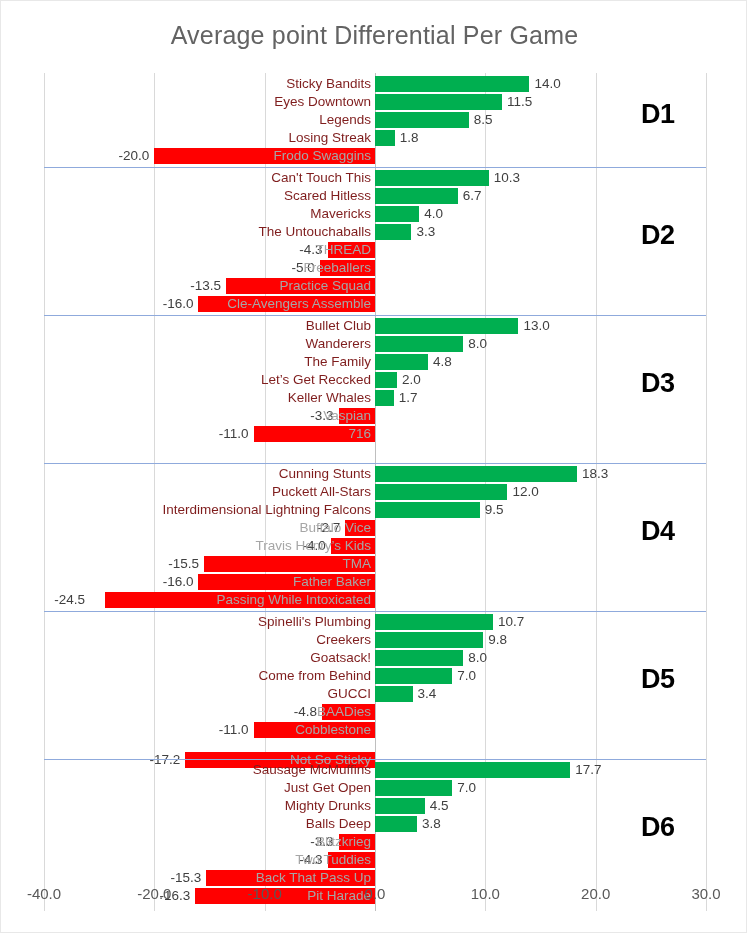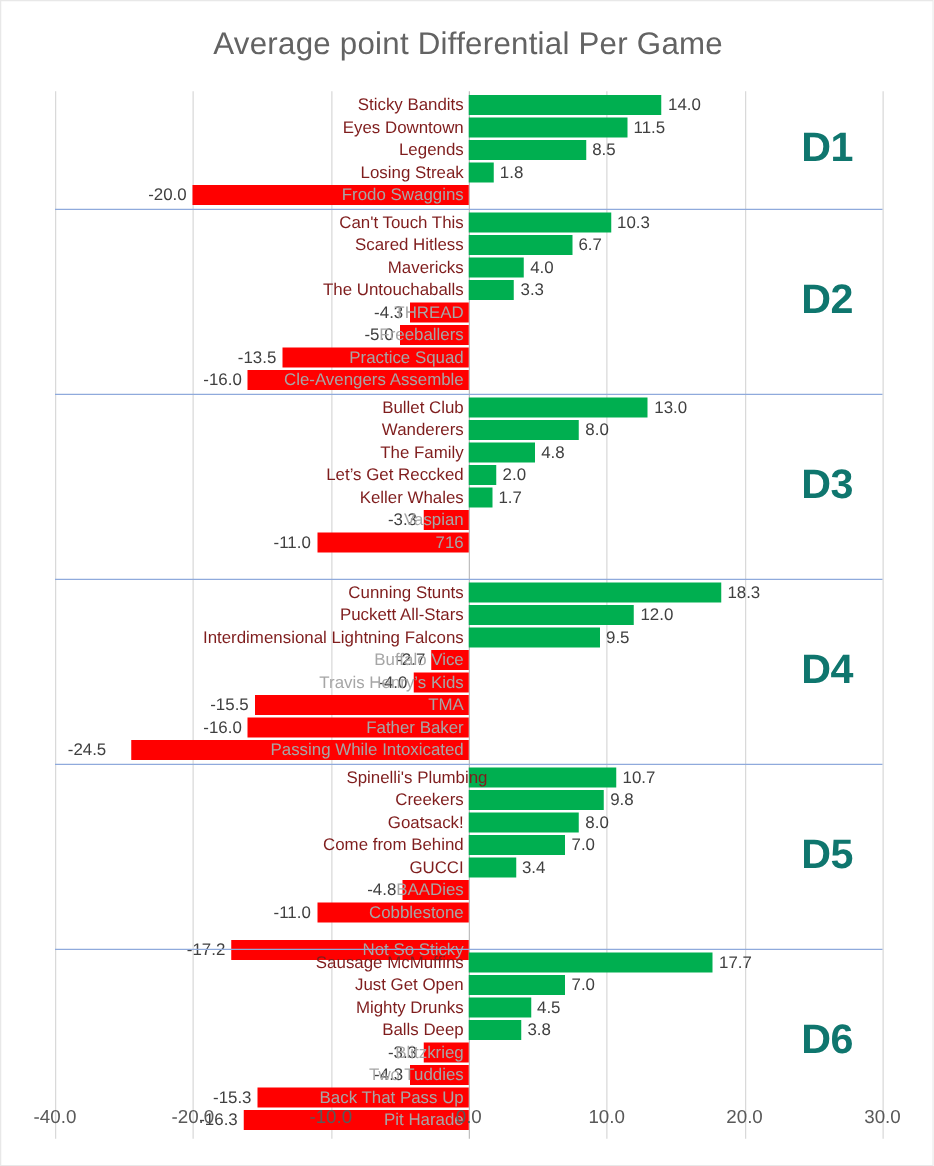--- a/index.html
+++ b/index.html
@@ -27,21 +27,21 @@
     position:absolute;top:0;width:1px;height:808px;background:#bfbfbf;
   }
   .divider{
     position:absolute;left:0;width:662px;height:1px;background:#8faadc;
   }
   .axis-tick{
     position:absolute;top:884px;font-size:15px;color:#595959;
     text-align:center;width:80px;
   }
   .dlabel{
-    position:absolute;font-size:33px;font-weight:bold;color:#0f766e;
+    position:absolute;font-size:27px;font-weight:bold;color:#000000;
     letter-spacing:-.5px;
   }
   .row{position:absolute;left:0;height:18px;width:662px;}
   .bar{
     position:absolute;top:1px;height:16px;box-sizing:border-box;
   }
   .bar.pos{background:#00af50;}
   .bar.neg{background:#ff0000;}
   .vlabel{
     position:absolute;top:0px;height:18px;line-height:18px;
@@ -211,21 +211,21 @@
       </div>
       <div class="row" style="top: 518px;">
         <div class="bar neg" style="left: 60.6833px; width: 270.317px;"></div>
         <div class="vlabel left" style="right: 621px; margin-left: 44px;">-24.5</div>
         <div class="tlabel neg" style="right: 335px;">Passing While Intoxicated</div>
       </div>
       <div class="divider" style="top: 538px;"></div>
       <div class="row" style="top: 540px;">
         <div class="bar pos" style="left: 331px; width: 118.057px;"></div>
         <div class="vlabel right" style="left: 454.057px;">10.7</div>
-        <div class="tlabel pos" style="right: 316px;">Spinelli's Plumbing</div>
+        <div class="tlabel pos" style="right: 335px;">Spinelli's Plumbing</div>
       </div>
       <div class="row" style="top: 558px;">
         <div class="bar pos" style="left: 331px; width: 108.127px;"></div>
         <div class="vlabel right" style="left: 444.127px;">9.8</div>
         <div class="tlabel pos" style="right: 335px;">Creekers</div>
       </div>
       <div class="row" style="top: 576px;">
         <div class="bar pos" style="left: 331px; width: 88.2667px;"></div>
         <div class="vlabel right" style="left: 424.267px;">8.0</div>
         <div class="tlabel pos" style="right: 335px;">Goatsack!</div>

